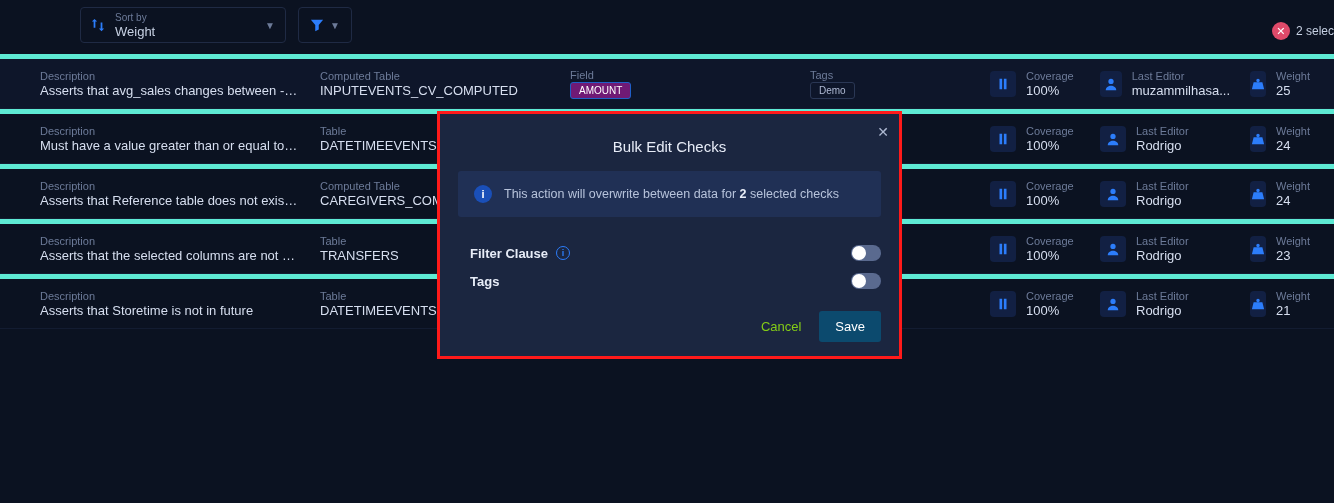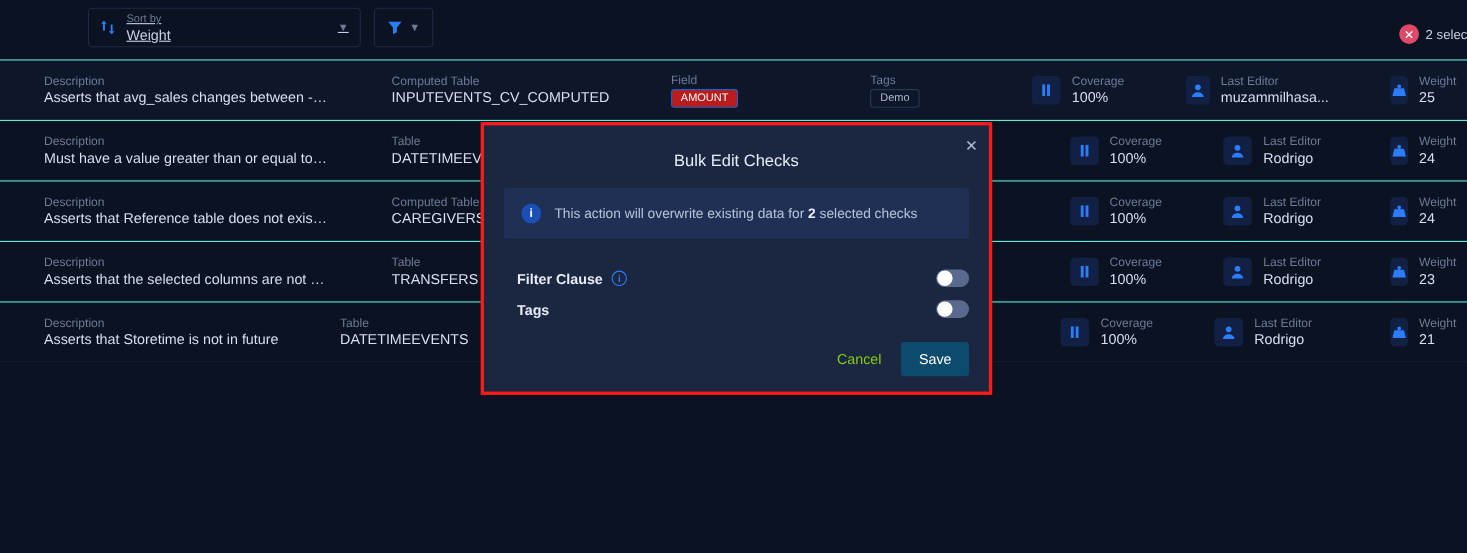--- a/index.html
+++ b/index.html
@@ -19,26 +19,25 @@
     display: flex;
     align-items: center;
     gap: 12px;
     padding: 8px 80px 12px 80px;
     height: 54px;
   }
   .sort-box {
     border: 1px solid #1f2a44;
     border-radius: 4px;
     height: 36px;
-    width: 248px;
+    width: 206px;
     display: flex;
     align-items: center;
     padding: 0 10px;
     gap: 10px;
-    text-decoration: underline;
   }
   .sort-icon { color: #2c7dfb; font-size: 14px; display:flex; flex-direction:column; line-height:8px;}
   .sort-labels { display:flex; flex-direction:column; line-height:14px; flex:1;}
   .sort-labels .mini { font-size:10px; color:#6d7b99;}
   .sort-labels .val { font-size:13px; color:#c7d1e3;}
   .chev { color:#6d7b99; font-size:10px; }
   .filter-box {
     border: 1px solid #1f2a44;
     border-radius: 4px;
     height: 36px;
@@ -65,25 +64,24 @@
     width:18px;height:18px;border-radius:50%;
     background:#e04a6a;color:#fff;font-size:11px;
     display:flex;align-items:center;justify-content:center;
   }
 
   
   .rows { }
   .row {
     display:flex;
     align-items:center;
-    border-top:1px solid #5eead4;
+    border-top:5px solid #5eead4;
     border-bottom:1px solid #131c31;
     height:55px;
     padding:0 0 0 30px;
-    gap:36px;
   }
   .row.sel { background:#0e162a; }
   .col { padding:0 10px; }
   .col .lbl { font-size:11px; color:#6d7b99; line-height:14px;}
   .col .val { font-size:13px; color:#d7dff0; line-height:16px; white-space:nowrap; overflow:hidden; text-overflow:ellipsis;}
   .c-desc   { width:280px; }
   .c-table  { width:250px; }
   .c-field  { width:240px; }
   .c-tags   { width:180px; }
   .c-cov    { width:110px; }
@@ -91,21 +89,21 @@
   .c-weight { width:80px; }
 
   .pill {
     display:inline-block;
     font-size:10px;
     padding:2px 8px;
     border-radius:3px;
     border:1px solid #2a3754;
     color:#aeb9d2;
   }
-  .pill.field { background:#b91c1c; border-color:#1f5fc8; color:#fff;}
+  .pill.field { background:#701a75; border-color:#1f5fc8; color:#fff;}
   .icon-cell {
     display:flex; align-items:center; gap:10px;
   }
   .sq-icon {
     width:26px;height:26px;border-radius:4px;
     background:#122043;
     display:flex;align-items:center;justify-content:center;
     color:#2c7dfb;
   }
   .sq-icon svg { width:14px; height:14px; fill:#2c7dfb; }
@@ -493,21 +491,21 @@
 </div>
 
 <div class="modal-wrap">
   <div class="modal">
     <span class="close">✕</span>
     <h3>Bulk Edit Checks</h3>
 
     <div class="info-box">
       <span class="i">i</span>
       <span>
-        <span>This action will overwrite existing data for </span><strong>2</strong><span> selected checks</span>
+        <span>This action will overwrite between data for </span><strong>2</strong><span> selected checks</span>
       </span>
     </div>
 
     <div class="form-row">
       <span class="label">
         <span>Filter Clause</span>
         <span class="hint">i</span>
       </span>
       <span class="toggle"></span>
     </div>

